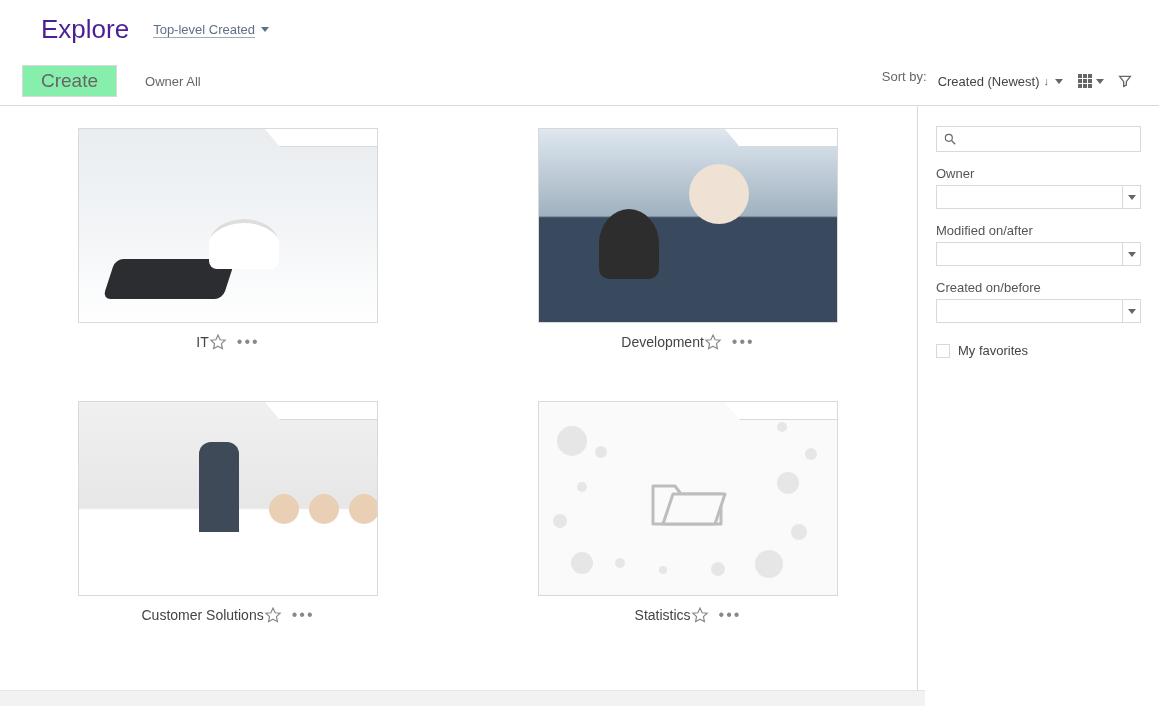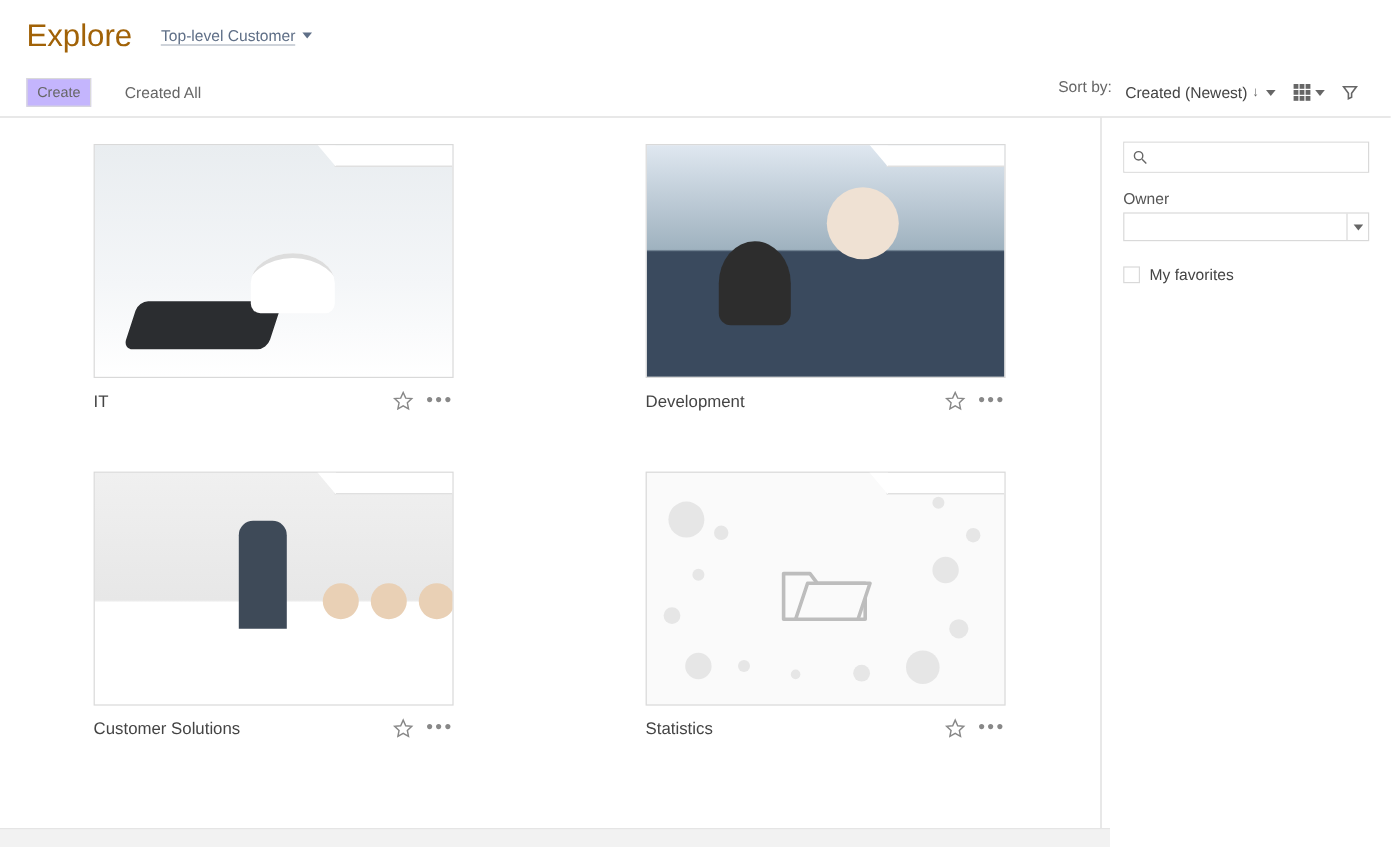--- a/index.html
+++ b/index.html
@@ -24,42 +24,43 @@
 
   
   .header-row{
     display:flex;align-items:center;
     padding:14px 22px 14px 22px;
     gap:24px;
   }
   .page-title{
     font-size:26px;
     font-weight:400;
-    color:#a16207;
+    color:#4c1d95;
+    margin-left:19px;
   }
   .breadcrumb{
     display:flex;align-items:center;gap:4px;
     color:var(--link);
     cursor:pointer;
   }
   .breadcrumb span{border-bottom:1px solid rgba(95,111,135,.6)}
   .chev{display:inline-block;width:0;height:0;border-left:4px solid transparent;border-right:4px solid transparent;border-top:5px solid var(--link);margin-left:2px}
 
   
   .toolbar{
     display:flex;align-items:center;
     padding:6px 22px 8px 22px;
     border-bottom:1px solid var(--border);
     gap:28px;
   }
   .btn{
     border:1px solid var(--border);
-    background:#c4b5fd;
-    padding:4px 8px;
-    font-size:12px;
+    background:#86efac;
+    padding:4px 18px;
+    font-size:19px;
     color:#666;
     cursor:pointer;
   }
   .link-btn{
     background:none;border:none;color:#666;cursor:pointer;
     font-size:13px;padding:0;
   }
   .tool-right{margin-left:auto;display:flex;gap:5px}
   .sortlabel{color:#666}
   .sort-drop{
@@ -135,21 +136,21 @@
   }
   .thumb .tab-notch{
     position:absolute;top:0;right:0;width:98px;height:18px;
     background:#fff;border-bottom:1px solid var(--border);border-left:1px solid var(--border);
   }
   .thumb .tab-notch::before{
     content:"";position:absolute;left:-16px;top:-1px;width:0;height:0;
     border-top:19px solid #fff;border-left:16px solid transparent;
   }
   .card-row{
-    display:flex;align-items:center;justify-content:space-between;
+    display:flex;align-items:center;justify-content:center;
     padding-top:10px;
   }
   .card-title{font-size:14px;color:#444}
   .card-actions{display:flex;align-items:center;gap:10px}
 
   .star-icon svg{display:block}
   .more-icon{letter-spacing:2px;color:#888;font-size:16px;cursor:pointer}
 
   
   .office-desk{background:linear-gradient(180deg,#e9edf0 0%,#f4f6f8 60%,#ffffff 100%)}
@@ -174,28 +175,28 @@
     position:absolute;left:0;right:234px;bottom:0;height:16px;
     background:#f2f2f2;border-top:1px solid #e5e5e5;
   }
 </style>
 </head>
 <body>
 
 <div class="header-row">
   <div class="page-title">Explore</div>
   <div class="breadcrumb">
-    <span>Top-level Customer</span>
+    <span>Top-level Created</span>
     <i class="chev"></i>
   </div>
 </div>
 
 <div class="toolbar">
   <button class="btn">Create</button>
-  <button class="link-btn">Created All</button>
+  <button class="link-btn">Owner All</button>
 
   <div class="tool-right">
     <span class="sortlabel">Sort by:</span>
     <button class="sort-drop">
       <span>Created (Newest)</span>
       <span class="sort-arrow">↓</span>
       <i class="sort-chev"></i>
     </button>
     <button class="icon-btn">
       <span class="grid-icon">
@@ -321,20 +322,32 @@
         </svg>
       <input class="search-input" placeholder="" style="">
     </div>
 
     <div>
       <div class="filter-label">Owner</div>
       <div class="select-box">
           <span class="select-caret"></span>
         </div>
     </div>
+    <div>
+      <div class="filter-label">Modified on/after</div>
+      <div class="select-box">
+          <span class="select-caret"></span>
+        </div>
+    </div>
+    <div>
+      <div class="filter-label">Created on/before</div>
+      <div class="select-box">
+          <span class="select-caret"></span>
+        </div>
+    </div>
 
     <div class="check-row">
       <span class="checkbox"></span>
       <span>My favorites</span>
     </div>
   </div>
 </div>
 
 <div class="bottom-scroll"></div>
 

